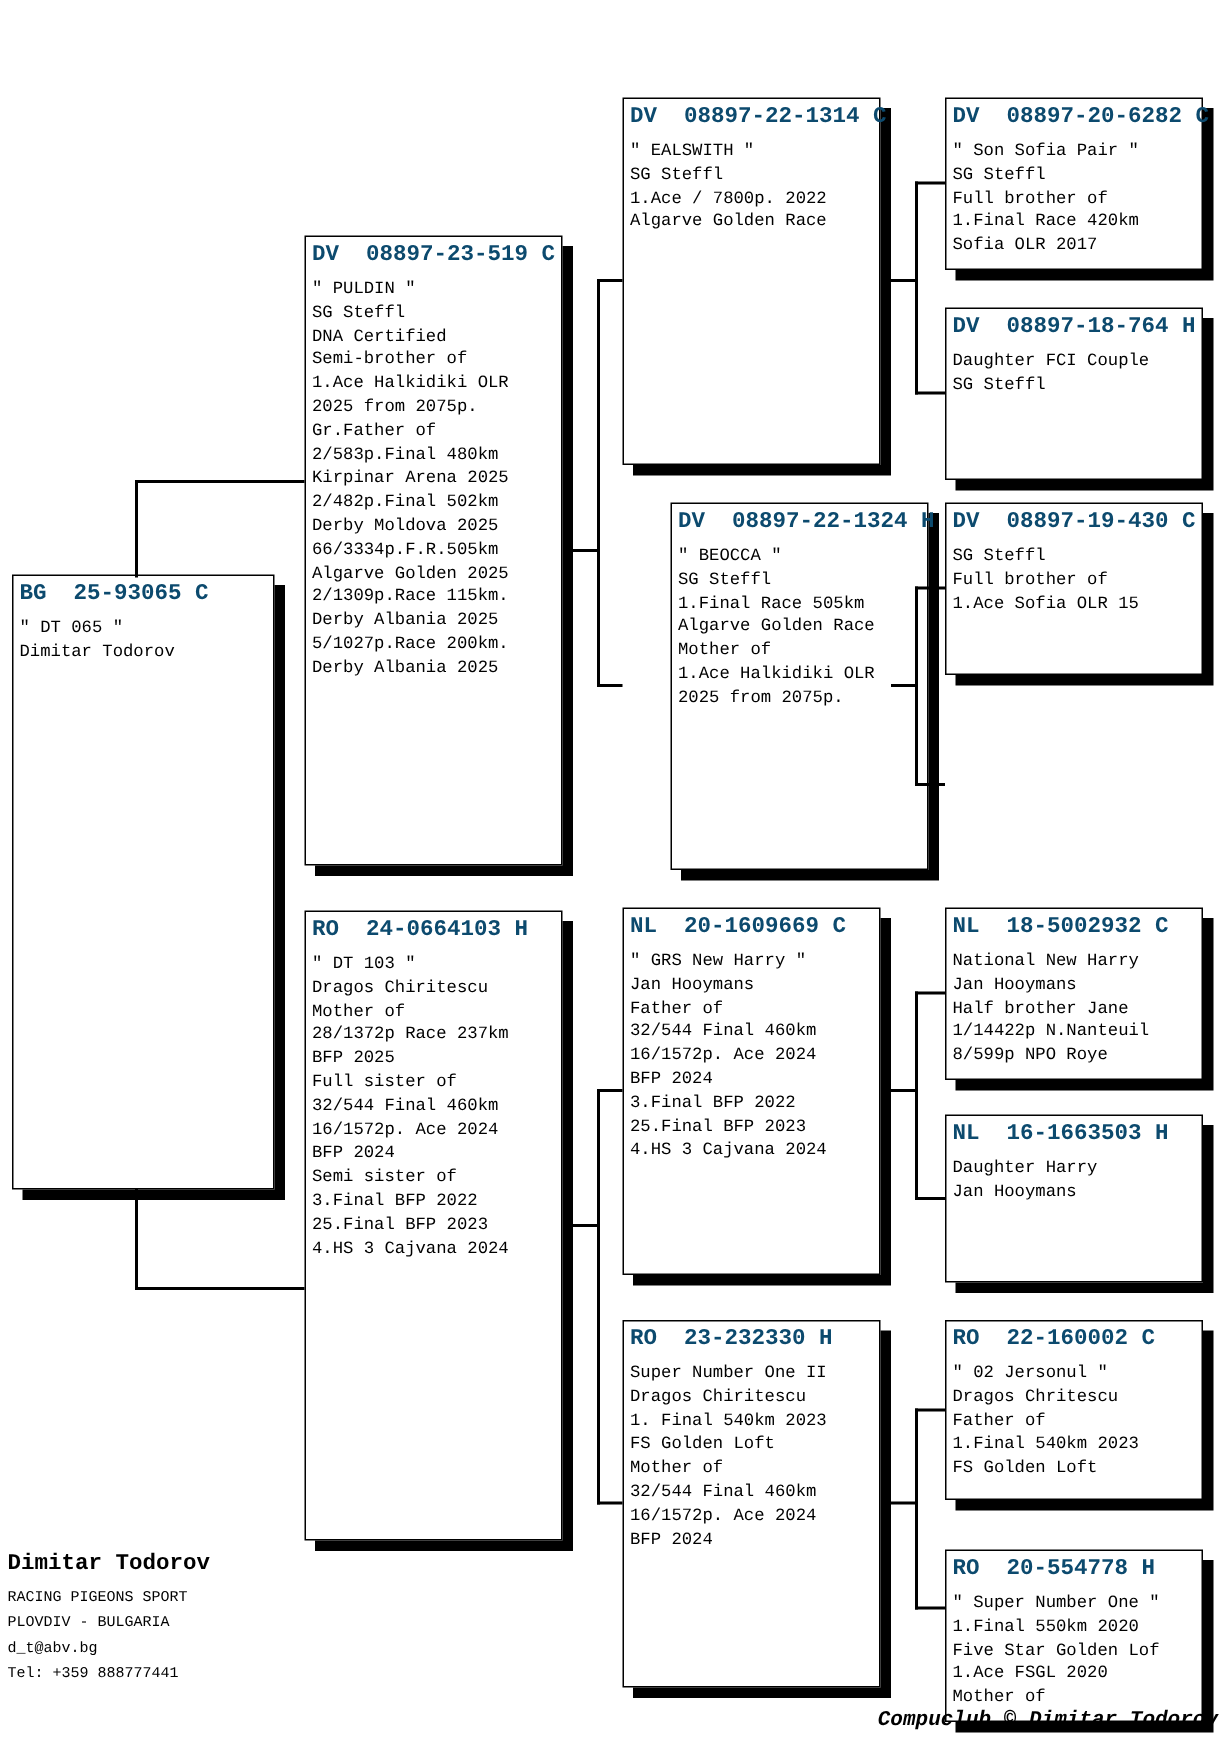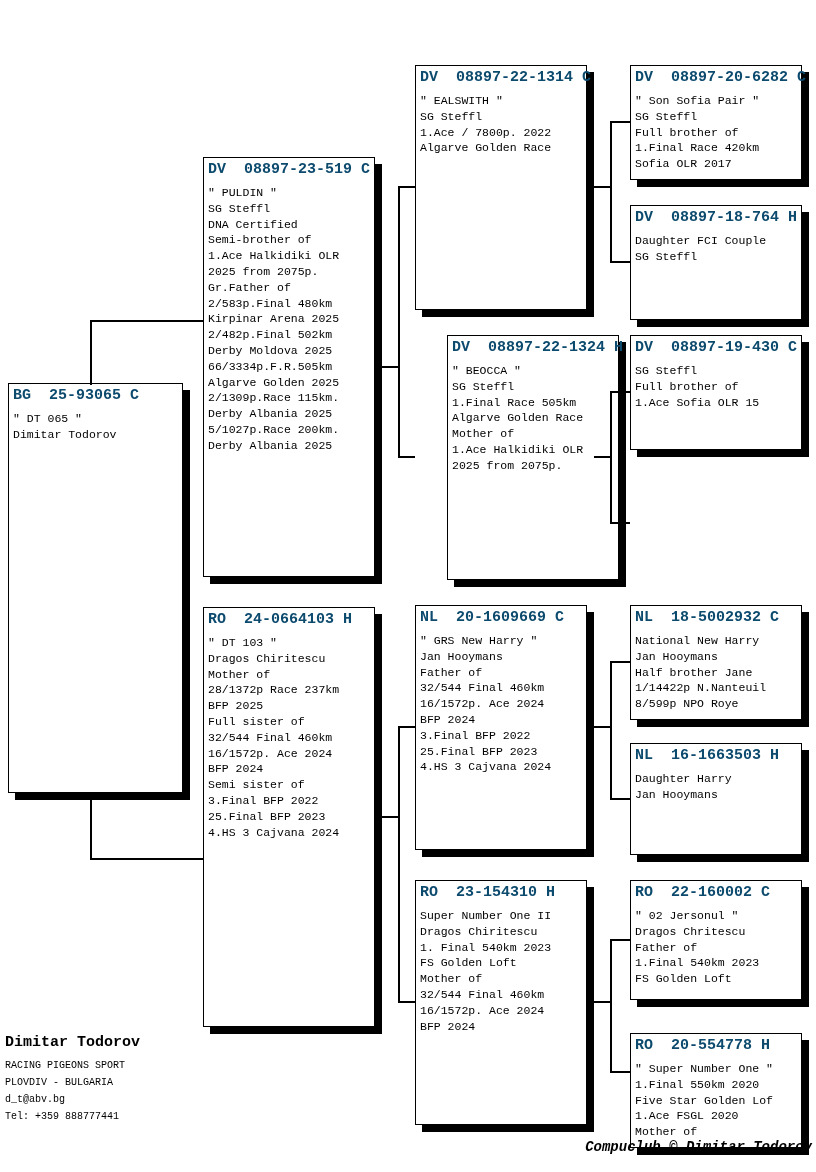--- a/index.html
+++ b/index.html
@@ -188,21 +188,21 @@
 Jan Hooymans
 Father of
 32/544 Final 460km
 16/1572p. Ace 2024
 BFP 2024
 3.Final BFP 2022
 25.Final BFP 2023
 4.HS 3 Cajvana 2024</div>
   </div>
   <div class="pbox" id="box-dd">
-    <div class="ring">RO  23-154310 H</div>
+    <div class="ring">RO  23-232330 H</div>
     <div class="body">Super Number One II
 Dragos Chiritescu
 1. Final 540km 2023
 FS Golden Loft
 Mother of
 32/544 Final 460km
 16/1572p. Ace 2024
 BFP 2024</div>
   </div>
 

